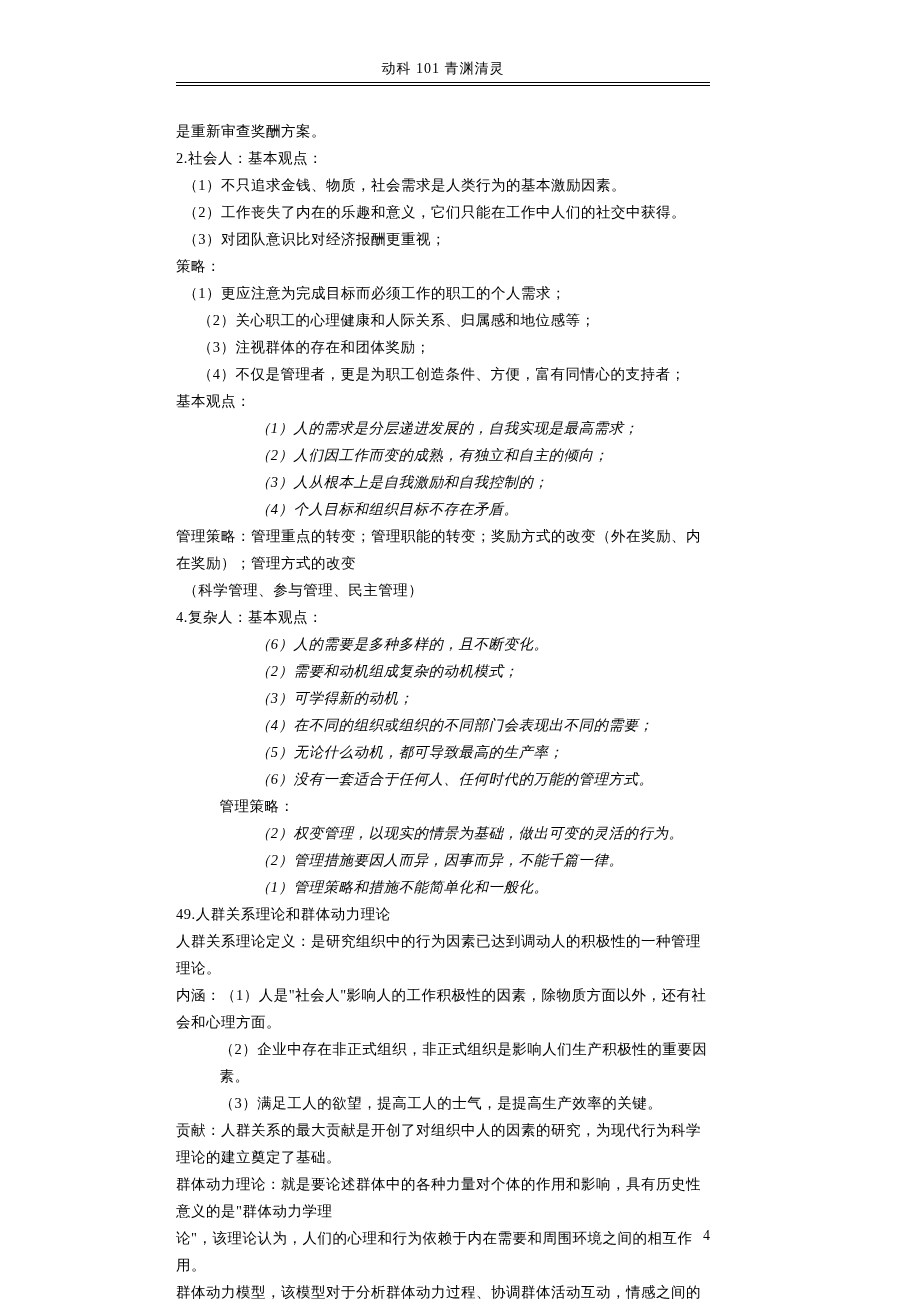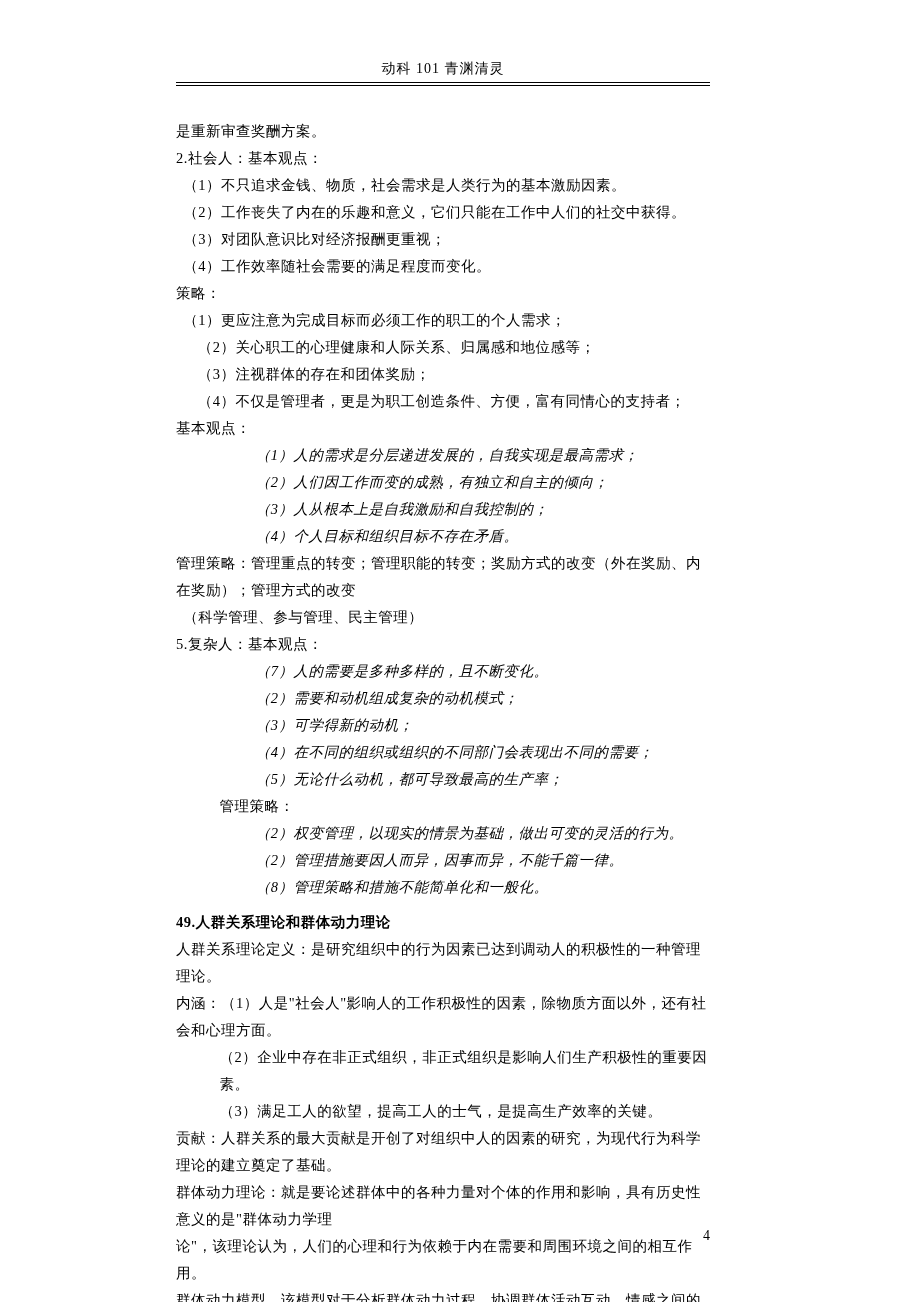--- a/index.html
+++ b/index.html
@@ -33,21 +33,21 @@
   }
   .content {
     font-size: 14.5px;
     line-height: 27px;
     letter-spacing: 0.5px;
   }
   .indent1 { padding-left: 0.5em; }
   .indent2 { padding-left: 1.5em; }
   .indent-deep { padding-left: 5.5em; font-style: italic; }
   .indent-mgmt { padding-left: 3em; }
-  .bold { font-weight: bold; margin-top: 8px; }
+  .bold { font-weight: normal; }
   .page-num {
     position: absolute;
     bottom: 58px;
     right: 120px;
     font-size: 14px;
   }
 </style>
 </head>
 <body>
 
@@ -56,43 +56,43 @@
     <span class="header-inner">动科 101 青渊清灵</span>
   </div>
   <div class="header-rule2"></div>
 
   <div class="content" id="content">
       <div class="">是重新审查奖酬方案。</div>
       <div class="">2.社会人：基本观点：</div>
       <div class="indent1">（1）不只追求金钱、物质，社会需求是人类行为的基本激励因素。</div>
       <div class="indent1">（2）工作丧失了内在的乐趣和意义，它们只能在工作中人们的社交中获得。</div>
       <div class="indent1">（3）对团队意识比对经济报酬更重视；</div>
-      <div class="indent1">（4）工作效率随社会需要的满足程度而变化。</div>
       <div class="">策略：</div>
       <div class="indent1">（1）更应注意为完成目标而必须工作的职工的个人需求；</div>
       <div class="indent2">（2）关心职工的心理健康和人际关系、归属感和地位感等；</div>
       <div class="indent2">（3）注视群体的存在和团体奖励；</div>
       <div class="indent2">（4）不仅是管理者，更是为职工创造条件、方便，富有同情心的支持者；</div>
       <div class="">基本观点：</div>
       <div class="indent-deep">（1）人的需求是分层递进发展的，自我实现是最高需求；</div>
       <div class="indent-deep">（2）人们因工作而变的成熟，有独立和自主的倾向；</div>
       <div class="indent-deep">（3）人从根本上是自我激励和自我控制的；</div>
       <div class="indent-deep">（4）个人目标和组织目标不存在矛盾。</div>
       <div class="">管理策略：管理重点的转变；管理职能的转变；奖励方式的改变（外在奖励、内在奖励）；管理方式的改变</div>
       <div class="indent1">（科学管理、参与管理、民主管理）</div>
-      <div class="">5.复杂人：基本观点：</div>
-      <div class="indent-deep">（7）人的需要是多种多样的，且不断变化。</div>
+      <div class="">4.复杂人：基本观点：</div>
+      <div class="indent-deep">（6）人的需要是多种多样的，且不断变化。</div>
       <div class="indent-deep">（2）需要和动机组成复杂的动机模式；</div>
       <div class="indent-deep">（3）可学得新的动机；</div>
       <div class="indent-deep">（4）在不同的组织或组织的不同部门会表现出不同的需要；</div>
       <div class="indent-deep">（5）无论什么动机，都可导致最高的生产率；</div>
+      <div class="indent-deep">（6）没有一套适合于任何人、任何时代的万能的管理方式。</div>
       <div class="indent-mgmt">管理策略：</div>
       <div class="indent-deep">（2）权变管理，以现实的情景为基础，做出可变的灵活的行为。</div>
       <div class="indent-deep">（2）管理措施要因人而异，因事而异，不能千篇一律。</div>
-      <div class="indent-deep">（8）管理策略和措施不能简单化和一般化。</div>
+      <div class="indent-deep">（1）管理策略和措施不能简单化和一般化。</div>
       <div class="bold">49.人群关系理论和群体动力理论</div>
       <div class="">人群关系理论定义：是研究组织中的行为因素已达到调动人的积极性的一种管理理论。</div>
       <div class="">内涵：（1）人是"社会人"影响人的工作积极性的因素，除物质方面以外，还有社会和心理方面。</div>
       <div class="indent-mgmt">（2）企业中存在非正式组织，非正式组织是影响人们生产积极性的重要因素。</div>
       <div class="indent-mgmt">（3）满足工人的欲望，提高工人的士气，是提高生产效率的关键。</div>
       <div class="">贡献：人群关系的最大贡献是开创了对组织中人的因素的研究，为现代行为科学理论的建立奠定了基础。</div>
       <div class="">群体动力理论：就是要论述群体中的各种力量对个体的作用和影响，具有历史性意义的是"群体动力学理</div>
       <div class="">论"，该理论认为，人们的心理和行为依赖于内在需要和周围环境之间的相互作用。</div>
       <div class="">群体动力模型，该模型对于分析群体动力过程、协调群体活动互动，情感之间的关系，形成群体持久发展</div>
     </div>

